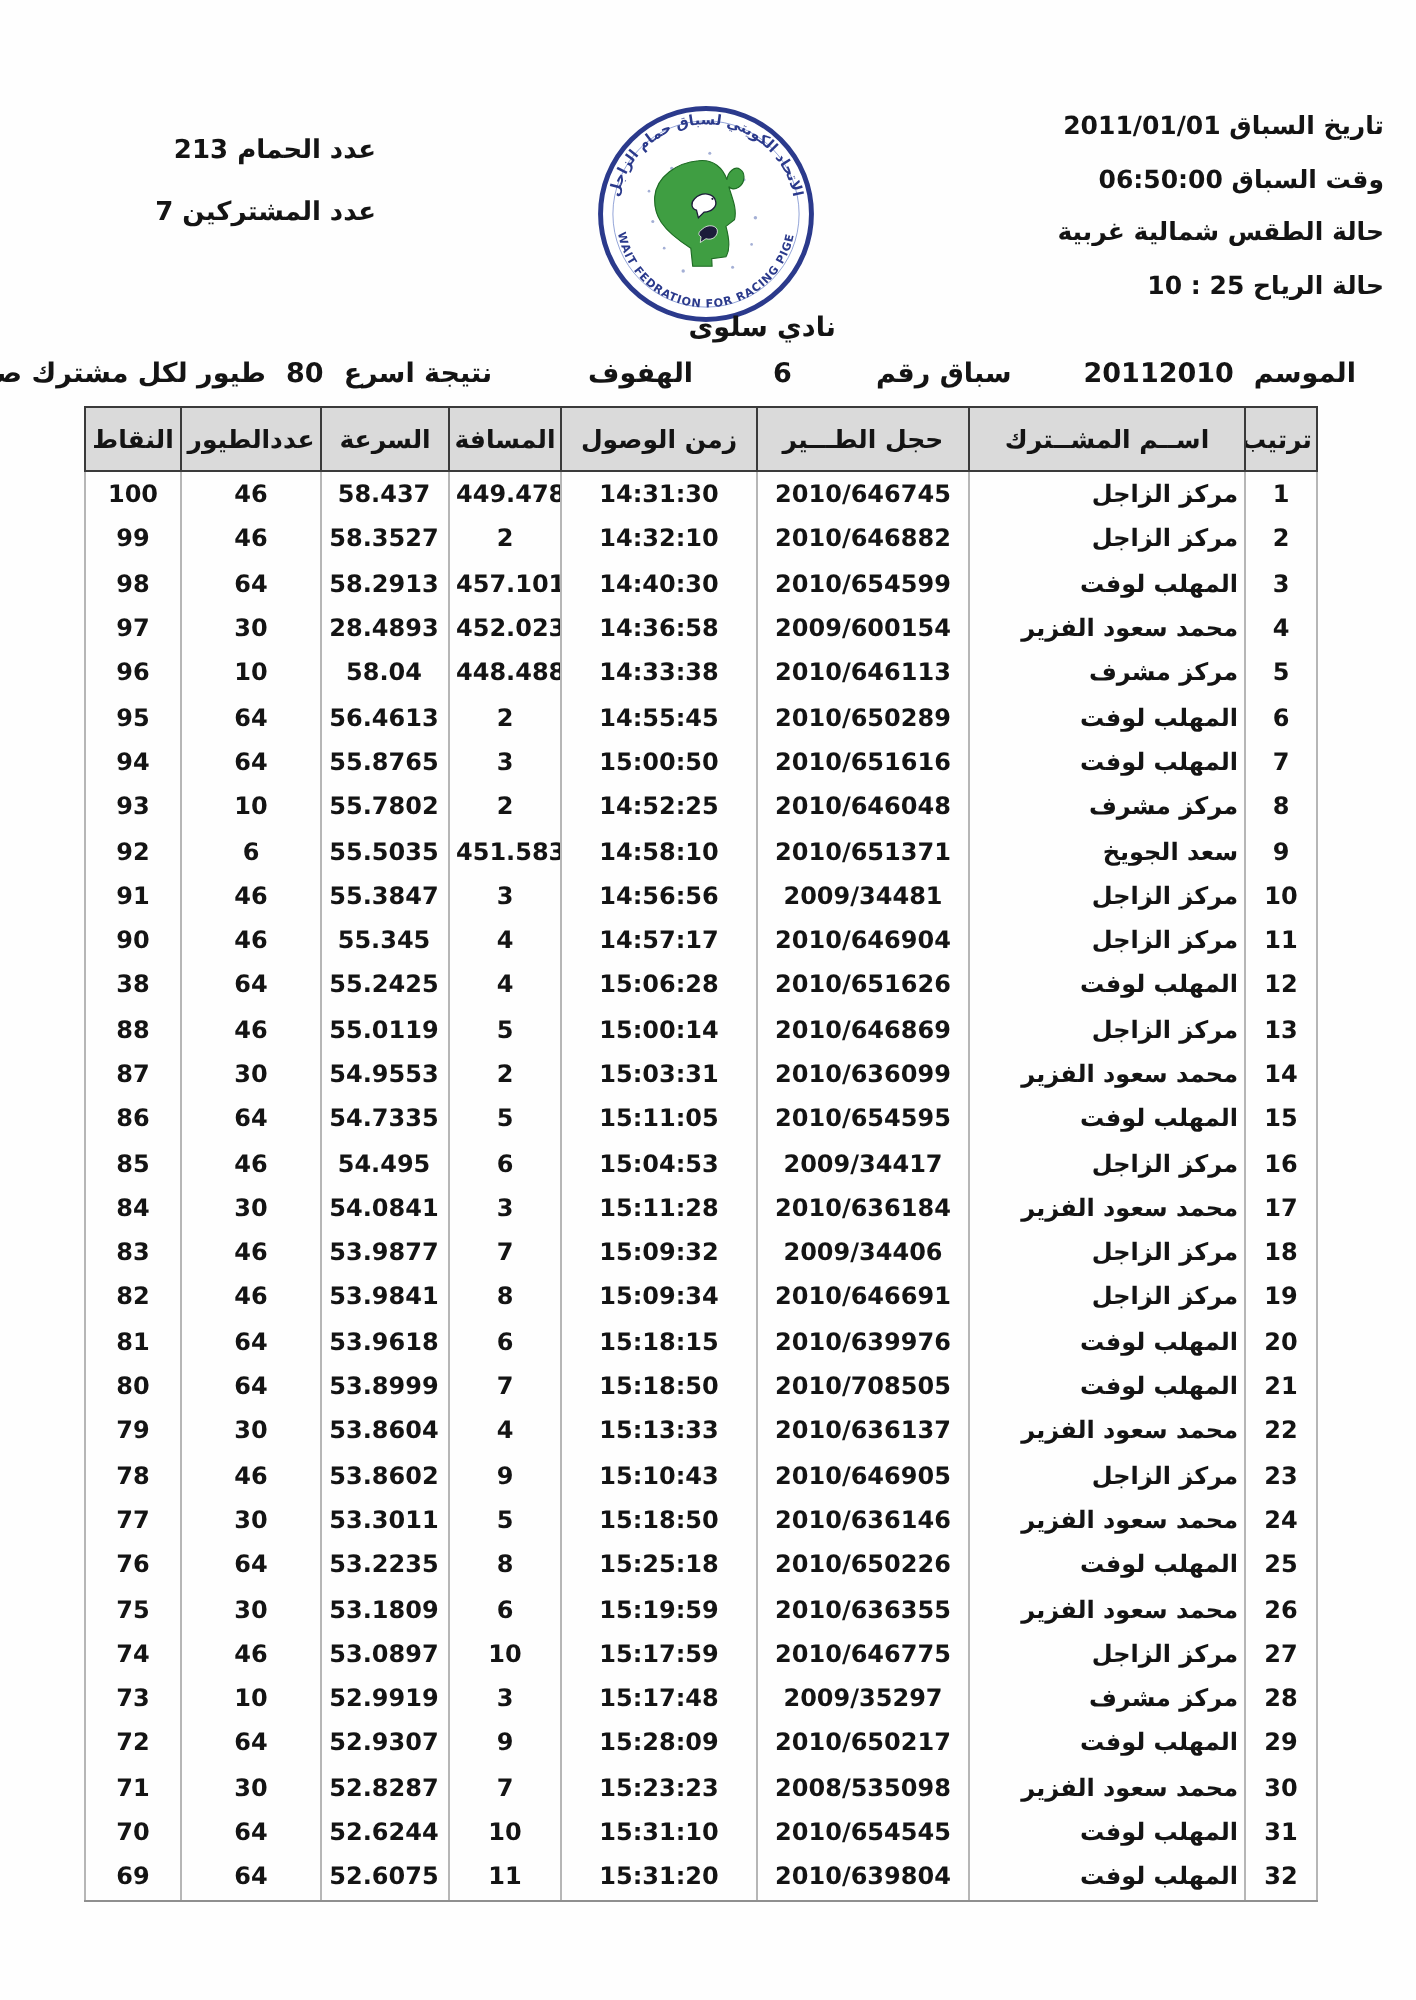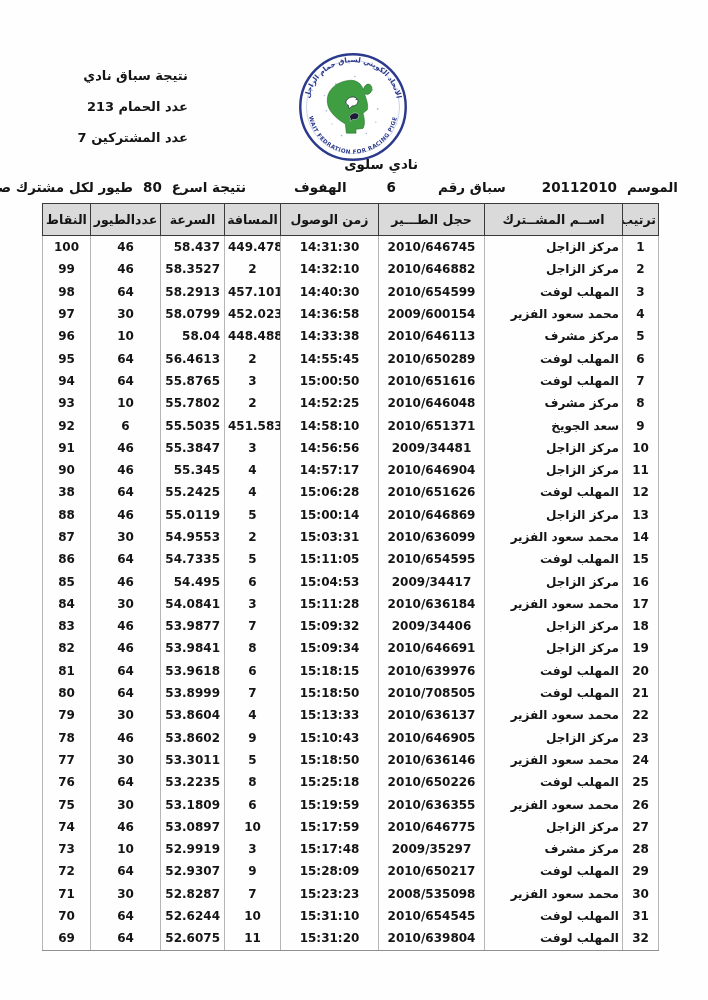--- a/index.html
+++ b/index.html
@@ -32,31 +32,36 @@
   .results col.c-ring{width:106px;} .results col.c-arr{width:98px;}
   .results col.c-dist{width:56px;}  .results col.c-speed{width:64px;}
   .results col.c-birds{width:70px;} .results col.c-points{width:48px;}
 
   .results thead th{height:31px;background:#dadada;border:1.4px solid #3a3a3a;
     font-size:12.5px;font-weight:bold;padding:0 2px;white-space:nowrap;overflow:hidden;margin-top:17px;}
   .results tbody td{height:22.3px;border-left:1px solid #b6b6b6;border-right:1px solid #b6b6b6;
     padding:0 3px;text-align:center;white-space:nowrap;overflow:hidden;}
   .results tbody tr:last-child td{border-bottom:1.2px solid #8f8f8f;}
   .results td.name{text-align:right;padding-right:3px;}
-  .results td.speed{text-align:right;direction:ltr;padding-right:4px;margin-left:28px;}
+  .results td.speed{direction:ltr;padding-right:4px;margin-left:28px;}
   .results td.num{direction:ltr;}
 </style>
 </head>
 <body>
 
 <div class="page">
 
+  <div class="meta-right">
+    <div>تاريخ السباق 2011/01/01</div>
+    <div>وقت السباق 06:50:00</div>
+    <div>حالة الطقس شمالية غربية</div>
+    <div>حالة الرياح 25 : 10</div>
+  </div>
 
   <div class="meta-left">
-    <div>نتيجة سباق نادي</div>
     <div>عدد الحمام 213</div>
     <div>عدد المشتركين 7</div>
   </div>
 
   <div class="logo">
     <svg viewBox="-60 -60 120 120" width="114" height="114">
       <circle r="55.5" fill="#ffffff" stroke="#2b3a8c" stroke-width="2.6"></circle>
       <circle r="49" fill="#ffffff" stroke="#8ea0d6" stroke-width="0.5"></circle>
 
       <g fill="#5a6fb4" opacity="0.55">
@@ -165,21 +170,21 @@
       <td class="speed">58.2913</td>
       <td>64</td>
       <td>98</td>
     </tr>
         <tr>
       <td>4</td>
       <td class="name">محمد سعود الفزير</td>
       <td class="num">2009/600154</td>
       <td class="num">14:36:58</td>
       <td class="num">452.023</td>
-      <td class="speed">58.0799</td>
+      <td class="speed">28.4893</td>
       <td>30</td>
       <td>97</td>
     </tr>
         <tr>
       <td>5</td>
       <td class="name">مركز مشرف</td>
       <td class="num">2010/646113</td>
       <td class="num">14:33:38</td>
       <td class="num">448.488</td>
       <td class="speed">58.04</td>

